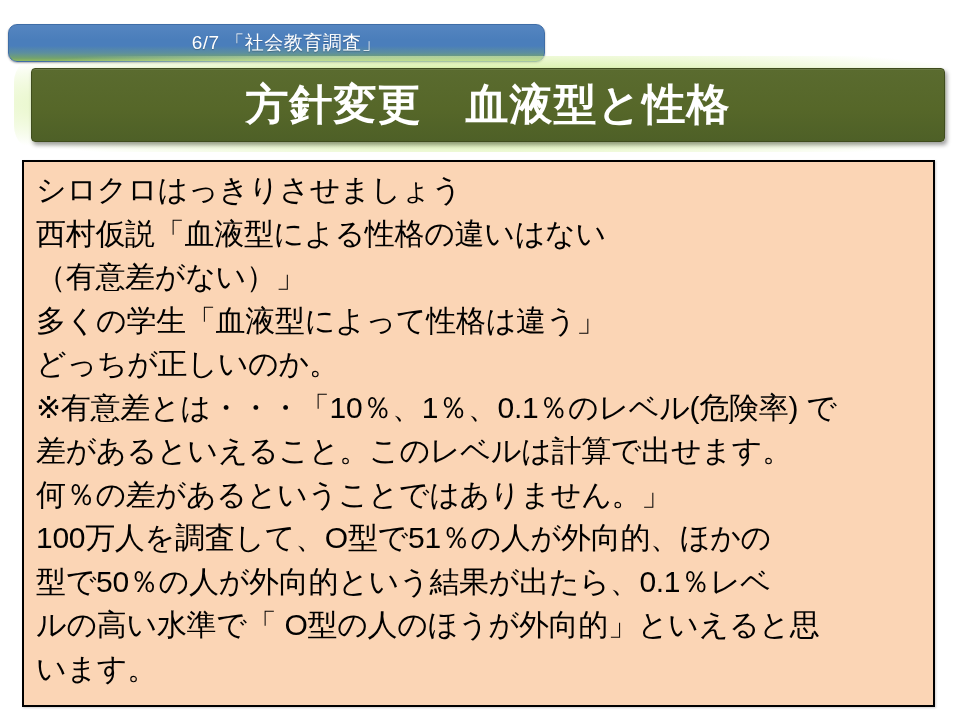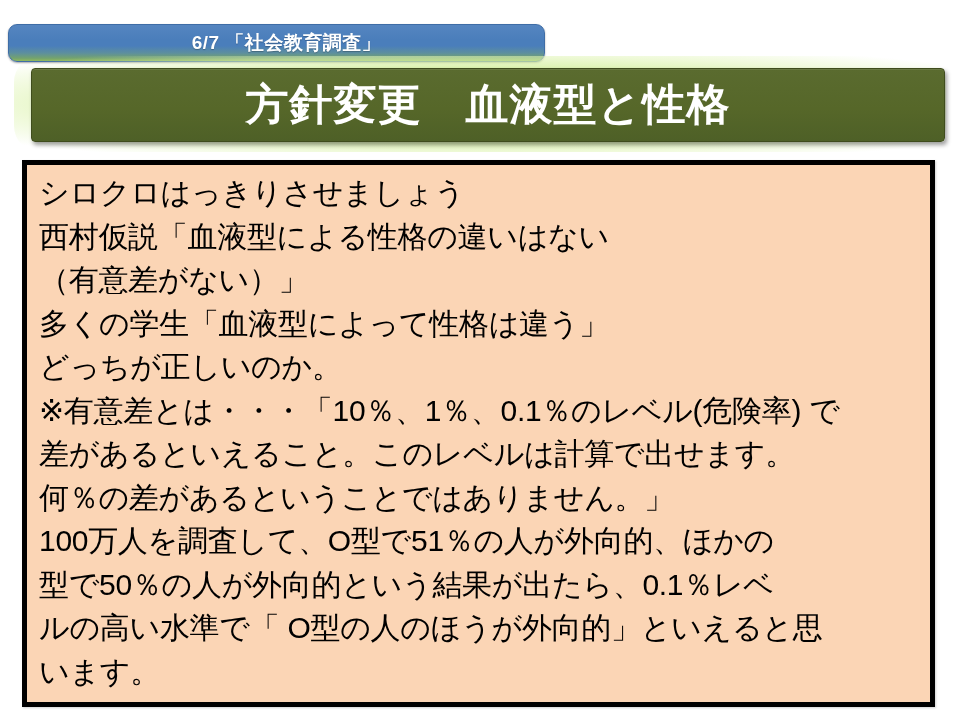--- a/index.html
+++ b/index.html
@@ -49,21 +49,21 @@
     box-sizing: border-box;
   }
   .ribbon-label {
     position: absolute;
     inset: 0;
     display: flex;
     align-items: center;
     justify-content: center;
     color: #ffffff;
     font-size: 19px;
-    font-weight: bold;
+    font-weight: normal;
     letter-spacing: 0.5px;
     text-shadow: 0 1px 1px rgba(0,0,0,0.25);
     padding-left: 20px;
     box-sizing: border-box;
   }
 
   
   .title-glow {
     position: absolute;
     left: 14px;
@@ -103,21 +103,21 @@
   }
 
   
   .content-box {
     position: absolute;
     left: 22px;
     top: 160px;
     width: 913px;
     height: 547px;
     background: #fbd5b5;
-    border: 5px solid #000000;
+    border: 2px solid #000000;
     box-sizing: border-box;
     box-shadow: 1px 1px 2px rgba(0,0,0,0.18);
   }
   .body-text {
     position: absolute;
     left: 12px;
     top: 6px;
     right: 6px;
     color: #000000;
     font-size: 30px;

